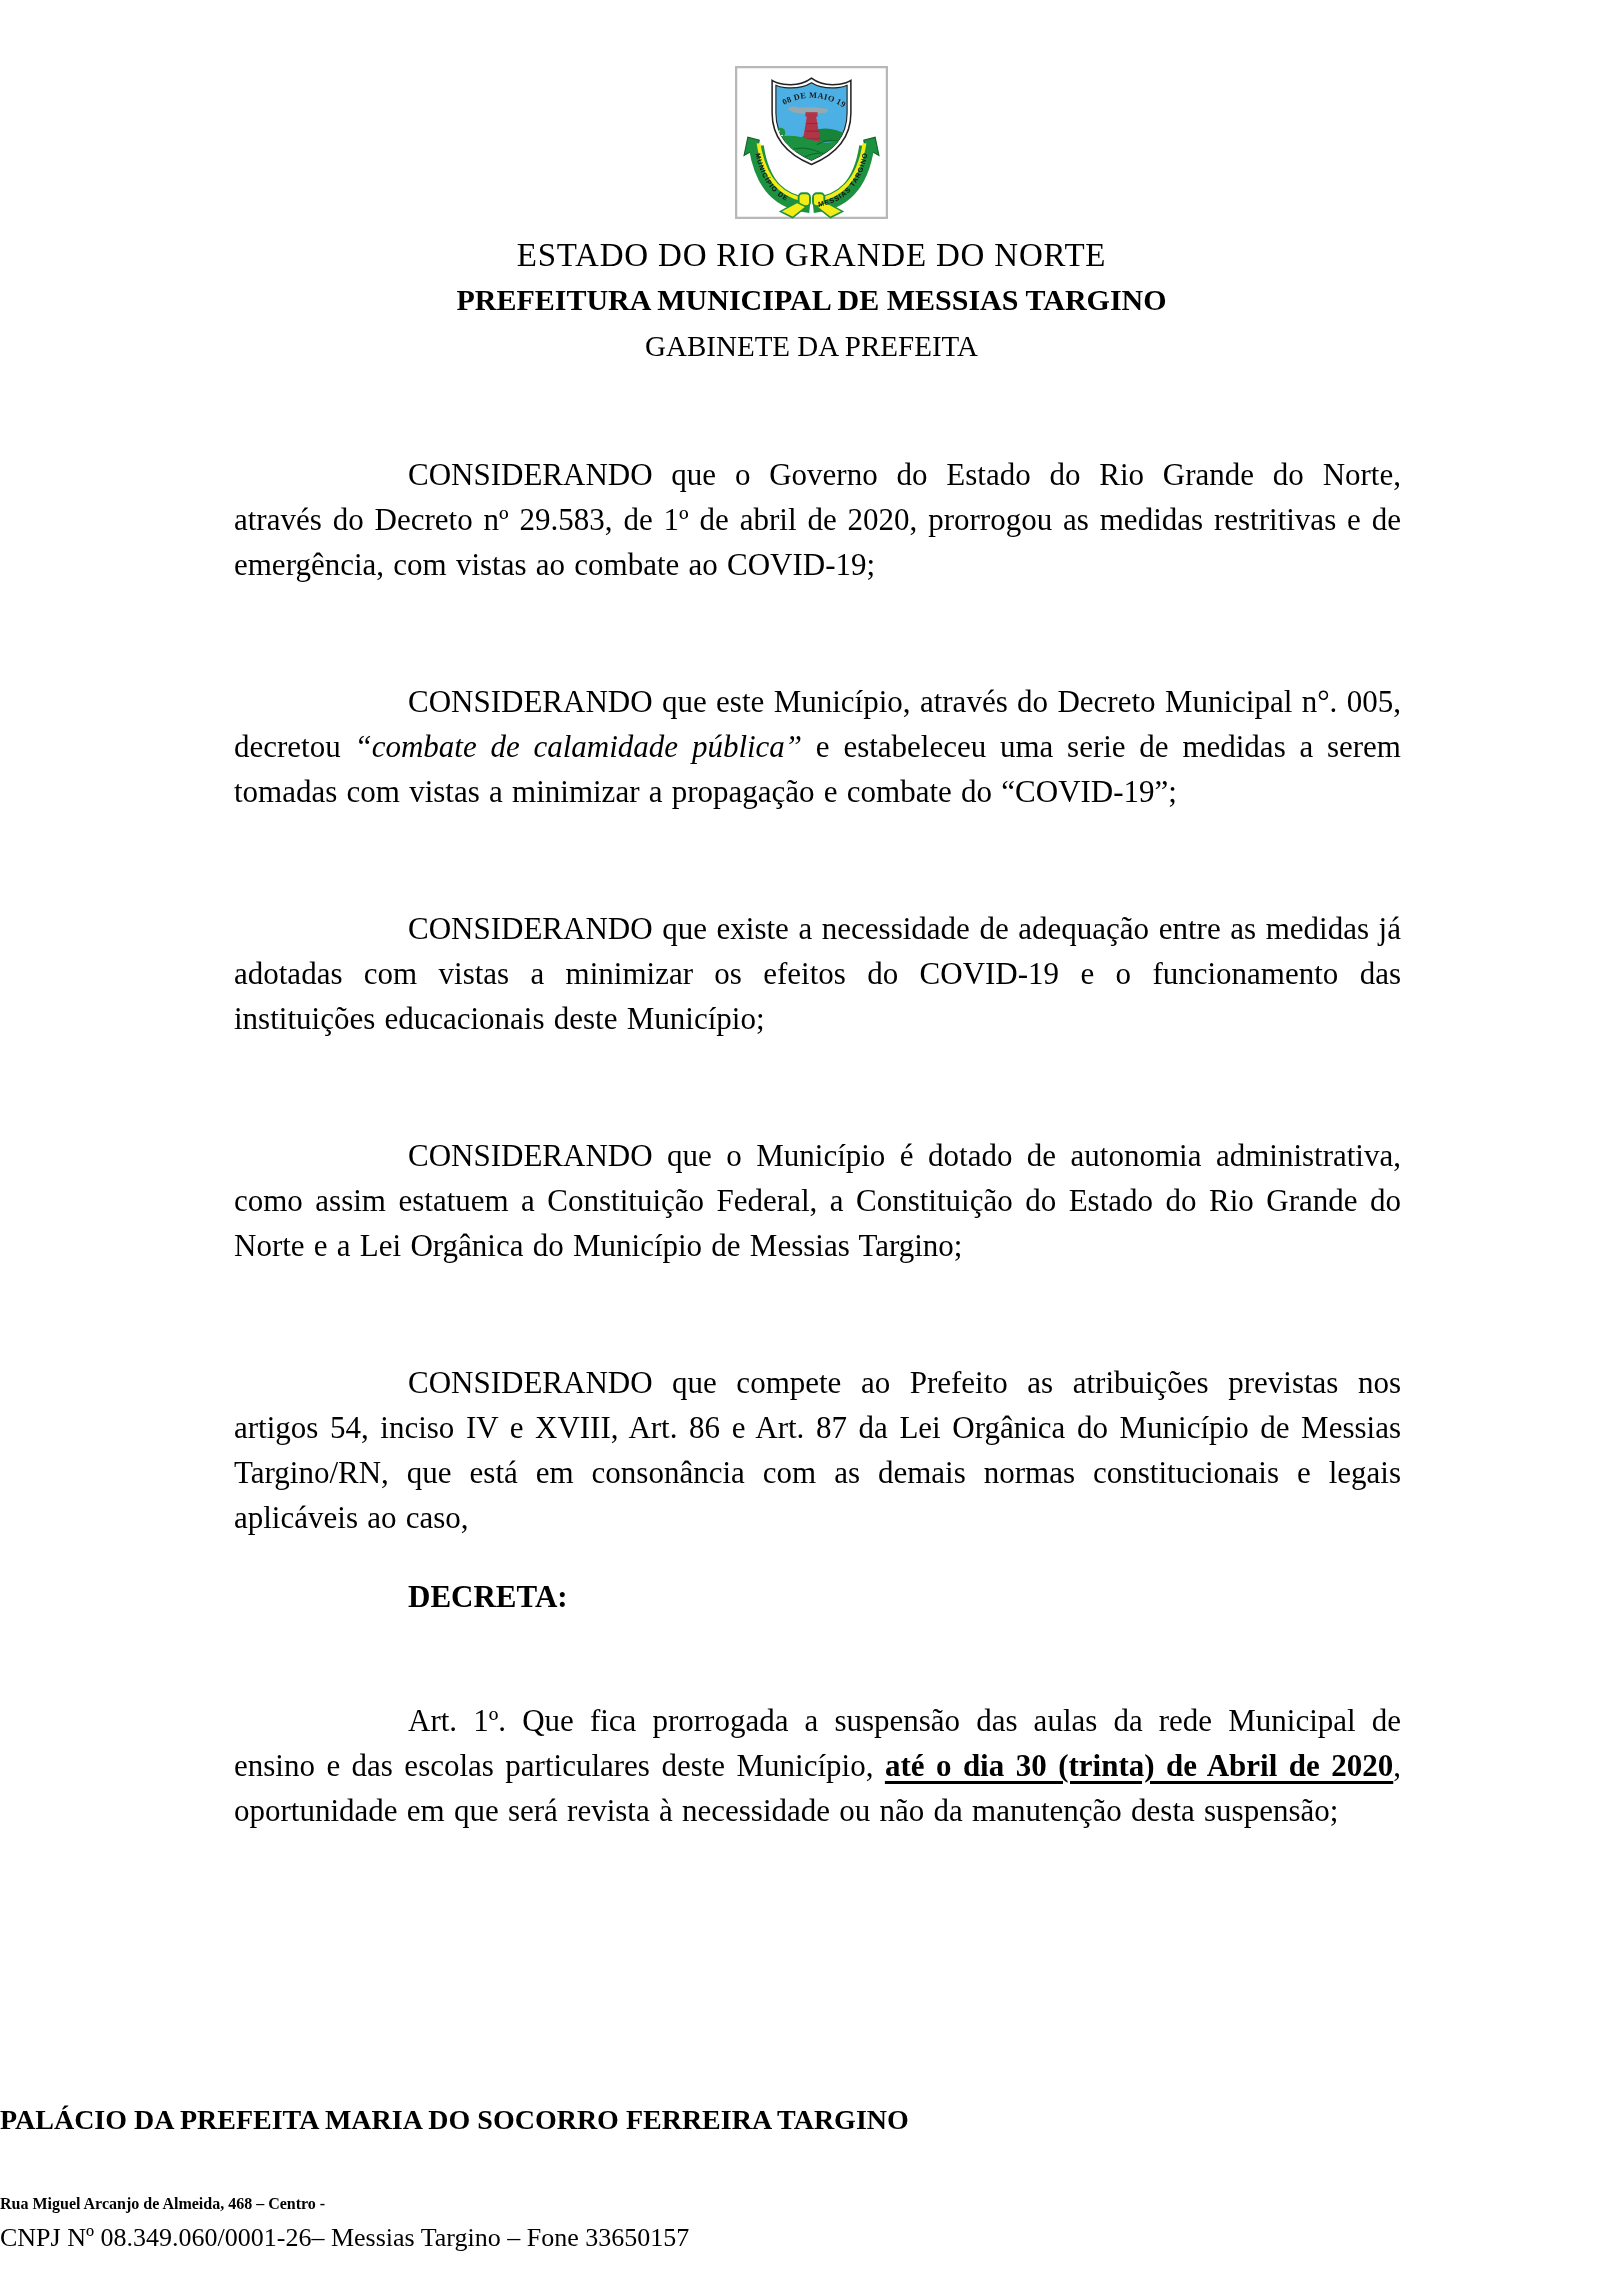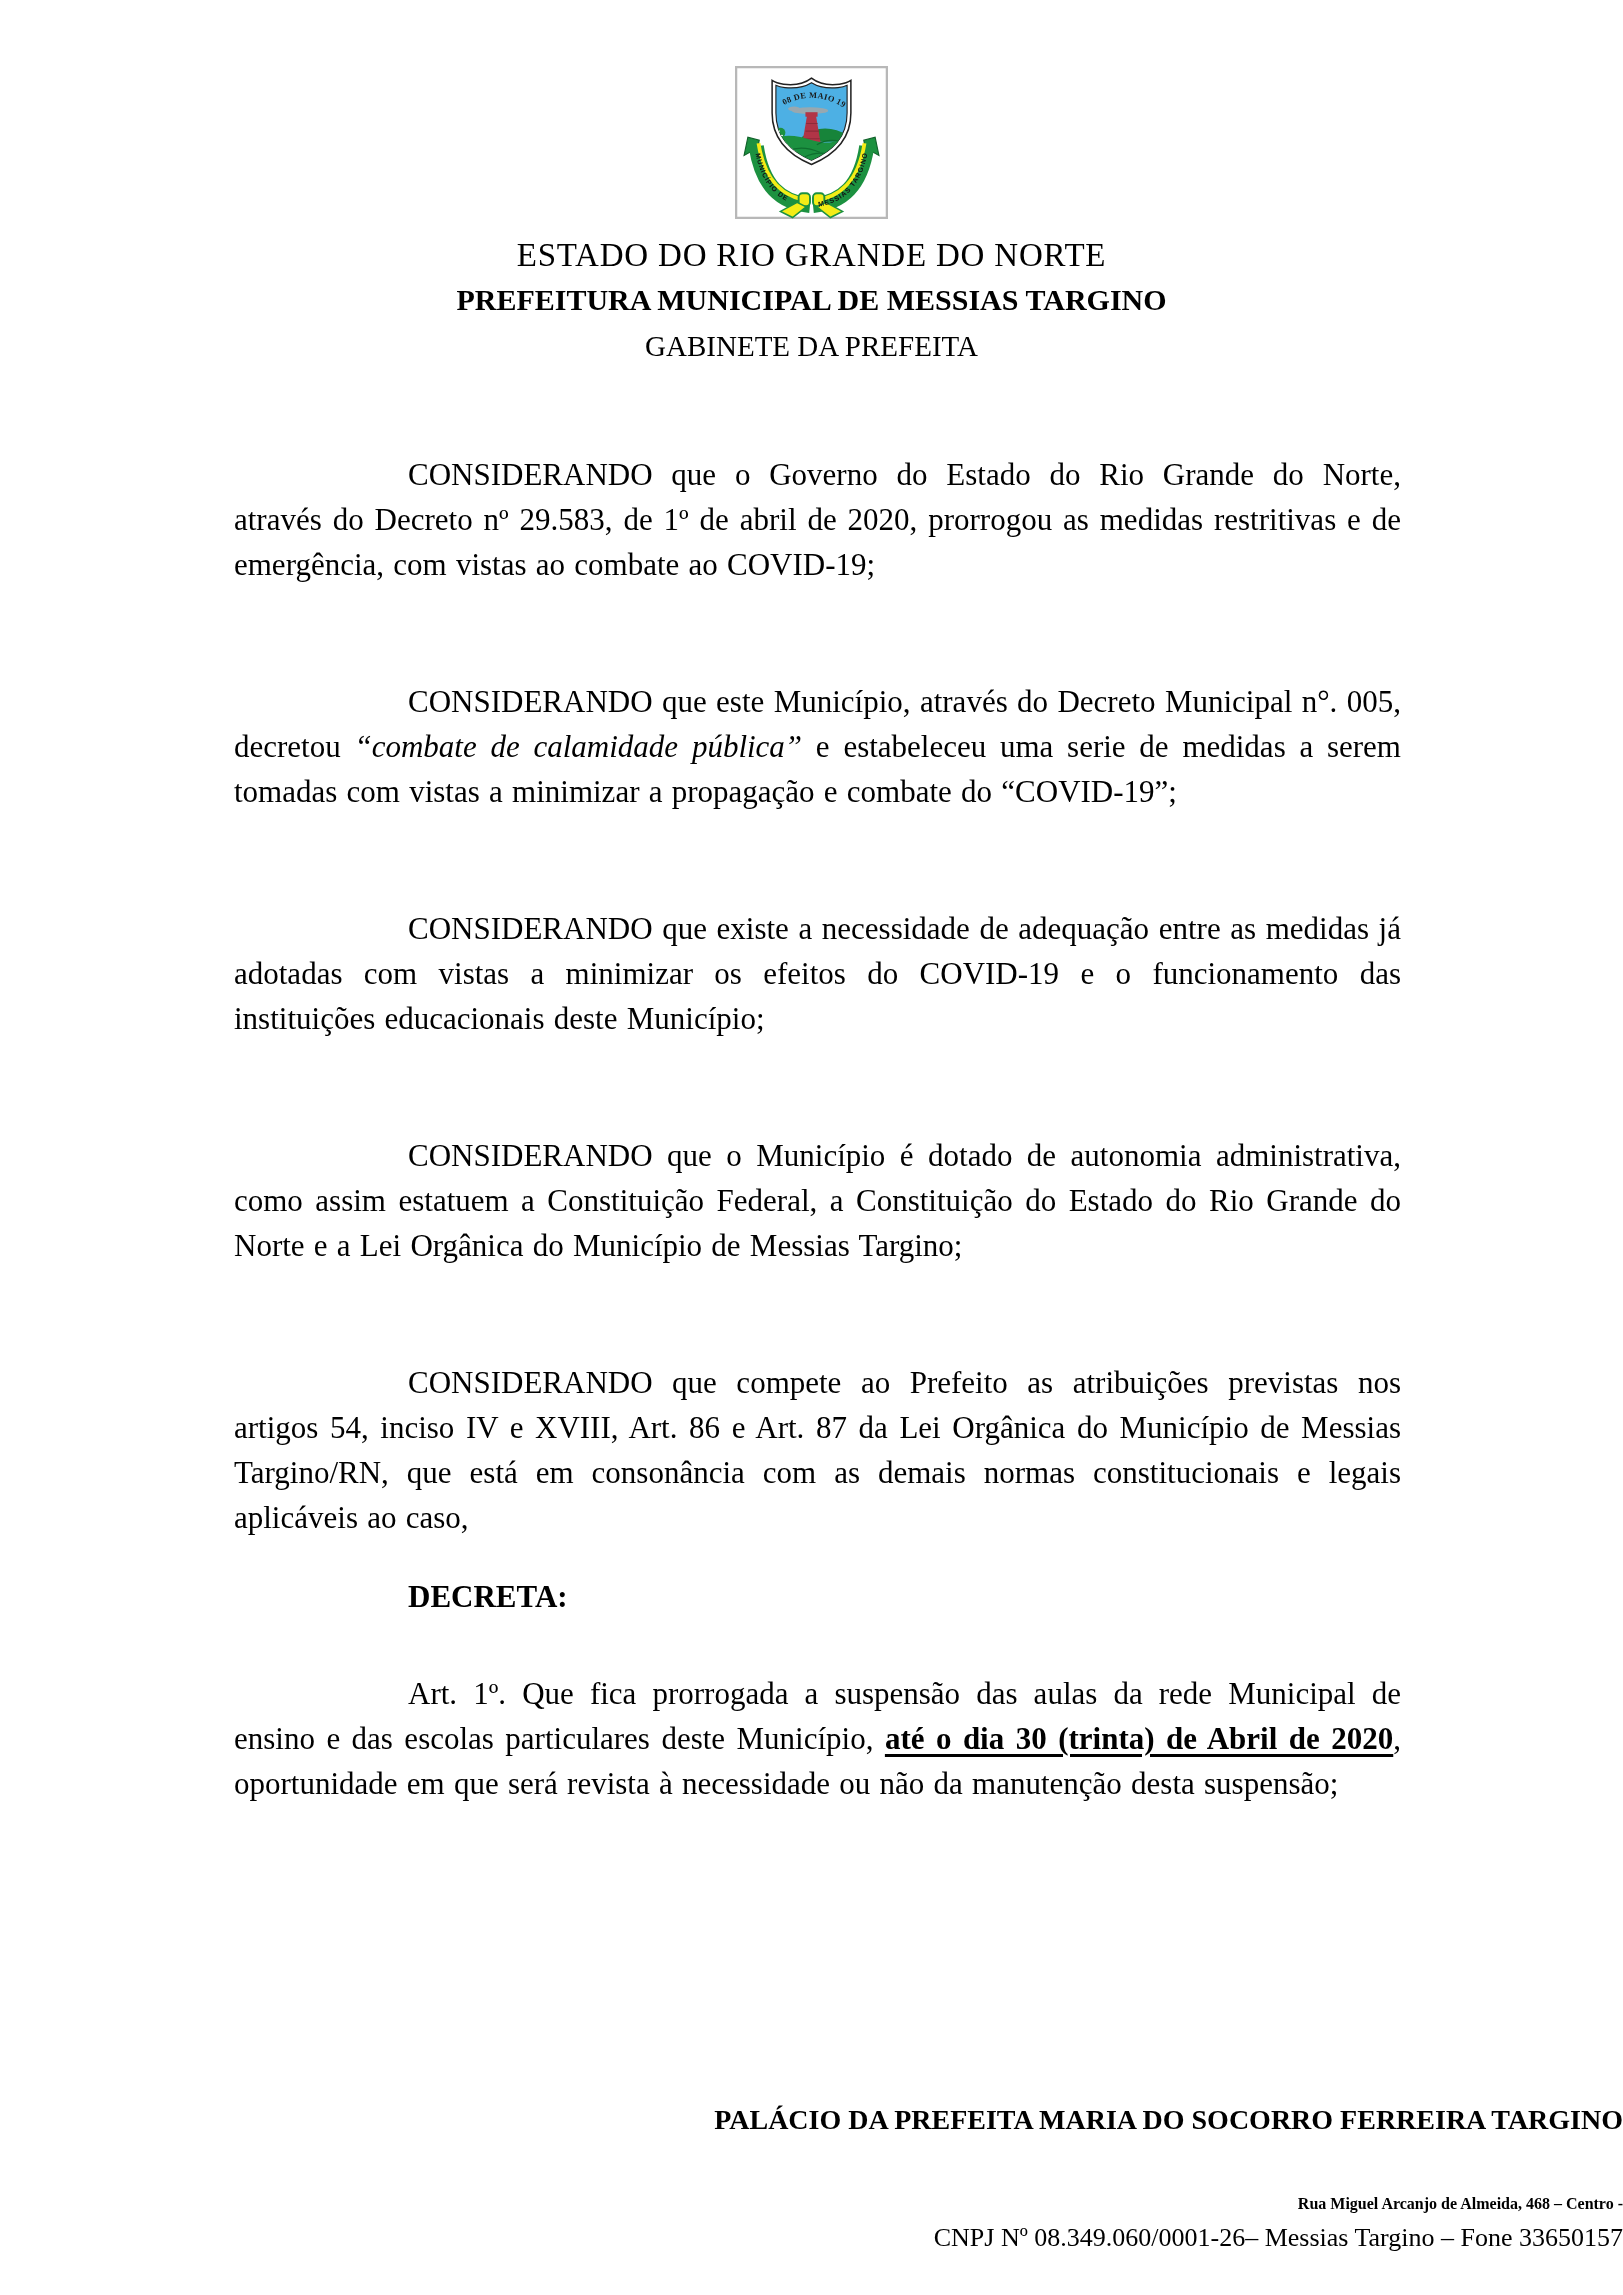--- a/index.html
+++ b/index.html
@@ -39,35 +39,35 @@
   }
   .para {
     font-size: 31px;
     line-height: 45px;
     text-align: justify;
     text-indent: 174px;
     margin: 0 0 92px 0;
     word-spacing: 1.5px;
   }
   .para.p-last-considerando { margin-bottom: 34px; }
-  .para.decreta { font-weight: bold; text-align: left; margin-bottom: 52px; }
+  .para.decreta { font-weight: bold; text-align: left; margin-bottom: 79px; }
   .para.art { margin-bottom: 0; }
   .seg-italic { font-style: italic; }
   .seg-bold-underline {
     font-weight: bold;
     text-decoration: underline;
     text-decoration-thickness: 3px;
     text-underline-offset: 5.3px;
   }
   .footer {
     position: absolute;
     top: 2101px;
     left: 0;
     width: 1623px;
-    text-align: right;
+    text-align: left;
   }
   .footer-palace  { font-size: 28px; font-weight: bold; line-height: 38px; }
   .footer-address { font-size: 16px; font-weight: bold; line-height: 34px; margin-top: 48px; }
   .footer-cnpj    { font-size: 26px; font-weight: normal; line-height: 34px; }
 </style>
 </head>
 <body>
 
 <div class="page">
 

